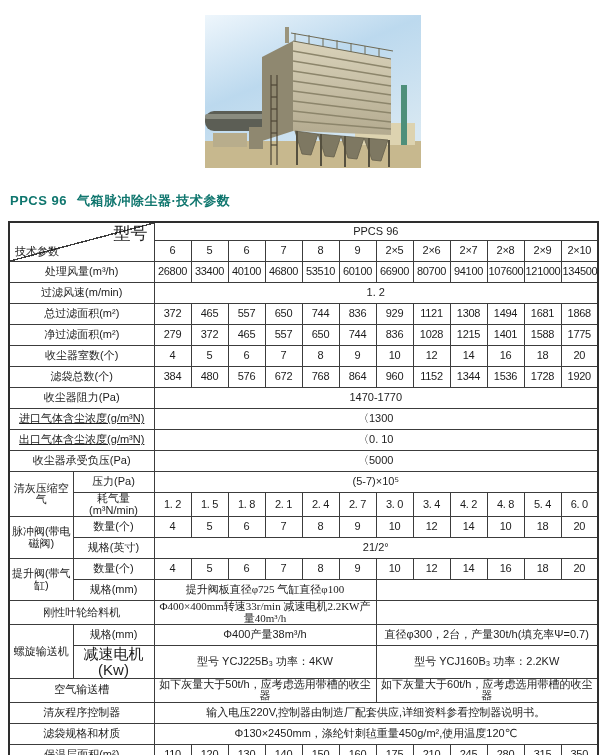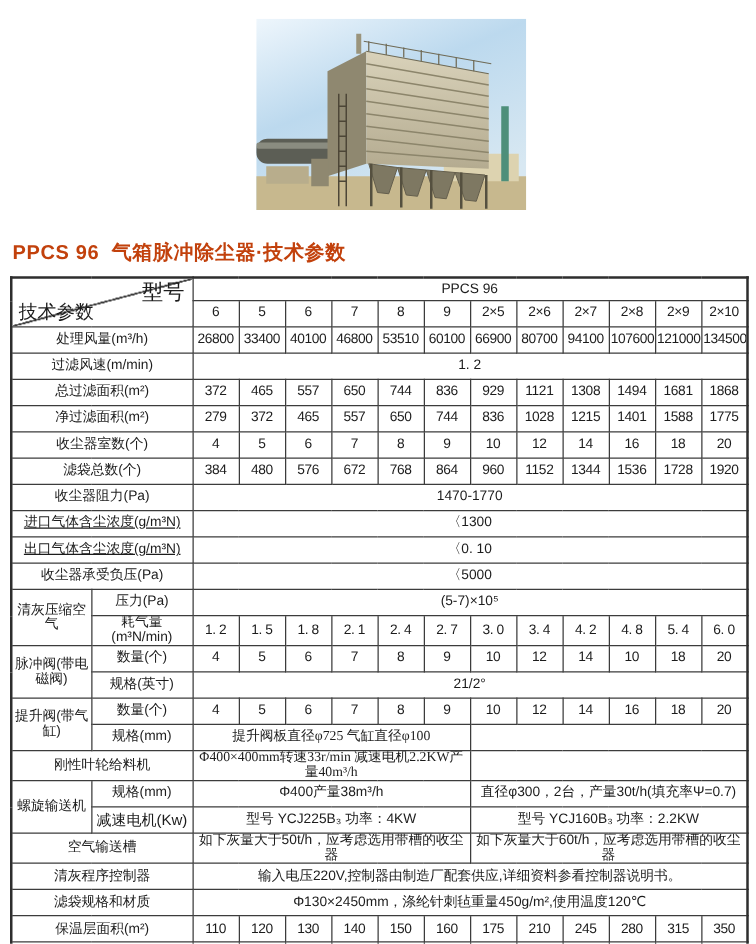--- a/index.html
+++ b/index.html
@@ -1,26 +1,26 @@
 <!DOCTYPE html>
 <html><head>
 <meta charset="utf-8">
 <style>
   html,body{margin:0;padding:0;background:#ffffff;}
   body{width:605px;height:755px;position:relative;font-family:"Liberation Sans","DejaVu Sans",sans-serif;color:#1c1c1c;}
   .photo-wrap{position:absolute;left:205px;top:15px;width:216px;height:153px;}
-  .page-title{position:absolute;left:10px;top:192px;font-size:16px;font-weight:bold;color:#c2410c;letter-spacing:.5px;white-space:nowrap;}
+  .page-title{position:absolute;left:10px;top:192px;font-size:13px;font-weight:bold;color:#0f766e;letter-spacing:.5px;white-space:nowrap;}
   .page-title .sub{margin-left:10px;}
   table.spec{position:absolute;left:8px;top:221px;width:589px;border-collapse:collapse;table-layout:fixed;}
   table.spec td{border:1px solid #3c3c3c;text-align:center;vertical-align:middle;font-size:11px;padding:0 1px;height:20px;line-height:1.05;overflow:hidden;}
   table.spec{border:2px solid #2e2e2e;}
   td.corner{position:relative;padding:0;background:
     linear-gradient(to bottom right,transparent calc(50% - 0.7px),#3c3c3c calc(50% - 0.7px),#3c3c3c calc(50% + 0.7px),transparent calc(50% + 0.7px));}
   td.corner .c-top{position:absolute;top:2px;right:6px;font-size:17px;}
-  td.corner .c-bot{position:absolute;bottom:3px;left:5px;font-size:15px;}
+  td.corner .c-bot{position:absolute;bottom:3px;left:5px;font-size:11px;}
   td.lbl{font-size:11px;}
   td.lbl-sm{font-size:10px;text-decoration:underline;}
   td.sublbl{font-size:11px;margin-top:31px;}
   td.sublbl-xs{font-size:8px;}
   td.num{font-size:11px;letter-spacing:-0.3px;}
   td.span-val{font-size:11px;}
   td.left-text{text-align:left;padding-left:8px;font-size:10.5px;font-family:Liberation Serif, serif;}
   td.small-text{font-size:10px;}
 </style>
 </head>
@@ -305,21 +305,21 @@
       <td colspan="6"></td>
     </tr>
 
     <tr>
       <td class="lbl" rowspan="2">螺旋输送机</td>
       <td class="sublbl">规格(mm)</td>
       <td class="span-val small-text" colspan="6">Φ400产量38m³/h</td>
       <td class="span-val small-text" colspan="6">直径φ300，2台，产量30t/h(填充率Ψ=0.7)</td>
     </tr>
     <tr>
-      <td class="sublbl" style="font-size:12px">减速电机(Kw)</td>
+      <td class="sublbl" style="font-size:15px">减速电机(Kw)</td>
       <td class="span-val small-text" colspan="6">型号 YCJ225B₃ 功率：4KW</td>
       <td class="span-val small-text" colspan="6">型号 YCJ160B₃ 功率：2.2KW</td>
     </tr>
 
     <tr>
       <td class="lbl" colspan="2">空气输送槽</td>
       <td class="span-val small-text" colspan="6">如下灰量大于50t/h，应考虑选用带槽的收尘器</td>
       <td class="span-val small-text" colspan="6">如下灰量大于60t/h，应考虑选用带槽的收尘器</td>
     </tr>
 

